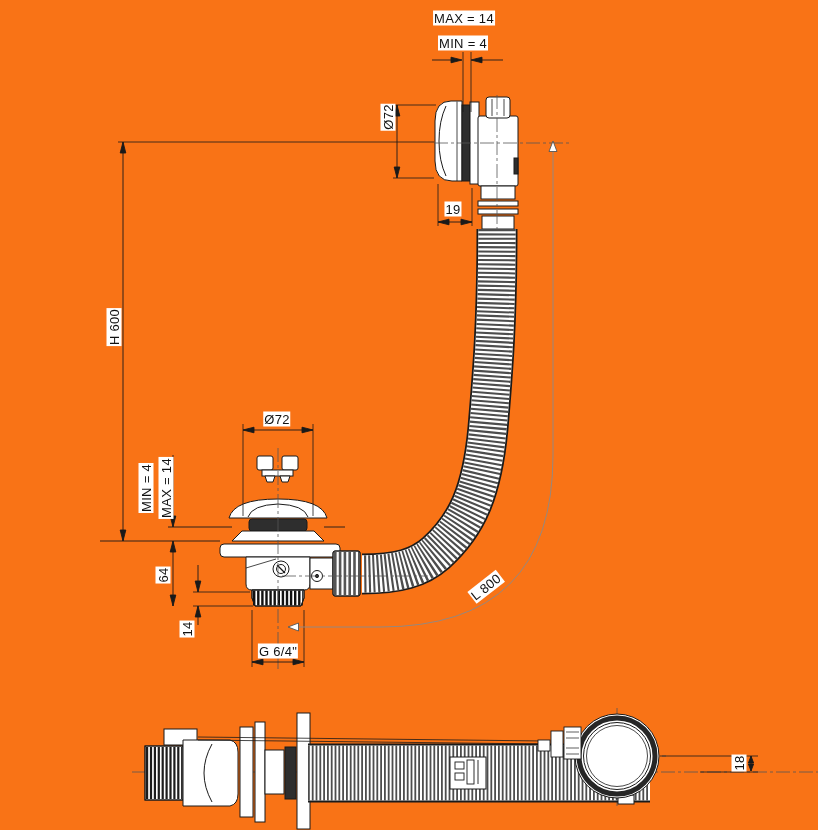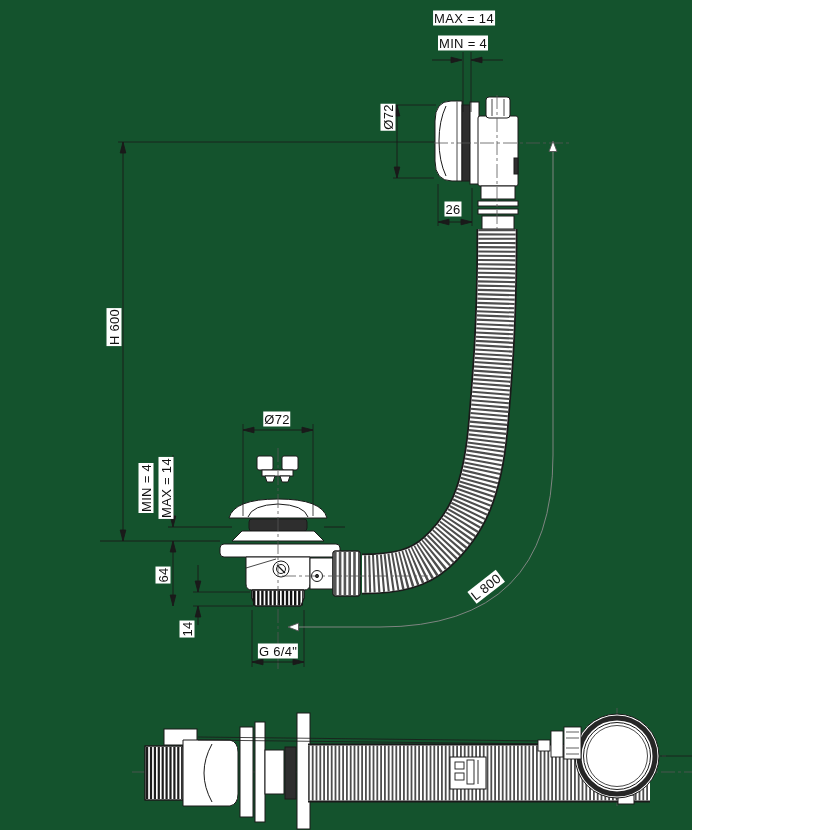--- a/index.html
+++ b/index.html
@@ -1,16 +1,16 @@
 <!DOCTYPE html>
 <html><head>
 <meta charset="utf-8">
 <style>
   html,body{margin:0;padding:0;background:#fff;}
-  .canvas{position:relative;width:692px;height:830px;background:#14532d;overflow:hidden;
+  .canvas{position:relative;width:818px;height:830px;background:#f97316;overflow:hidden;
           font-family:"Liberation Sans",sans-serif;}
   svg{position:absolute;left:0;top:0;}
   .dim-label{position:absolute;left:var(--x);top:var(--y);
     transform:translate(-50%,-50%) rotate(var(--r,0deg));
     font-size:13px;color:#111;white-space:nowrap;letter-spacing:.3px;background:#fff;padding:0 1px;}
 </style>
 </head>
 <body>
 
 <div class="canvas">
@@ -187,21 +187,21 @@
       <path d="M751,756 V771"></path>
       <polygon points="751,756 748.4,763 753.6,763" fill="#1a1a1a"></polygon>
       <polygon points="751,771 748.4,764 753.6,764" fill="#1a1a1a"></polygon>
     </g>
   </g>
 </svg>
 
 <div class="dim-label" style="--x:464px;--y:18px">MAX = 14</div>
 <div class="dim-label" style="--x:463px;--y:43px">MIN = 4</div>
 <div class="dim-label" style="--x:388px;--y:117px;--r:-90deg">Ø72</div>
-<div class="dim-label" style="--x:453px;--y:209px">26</div>
+<div class="dim-label" style="--x:453px;--y:209px">19</div>
 <div class="dim-label" style="--x:114px;--y:327px;--r:-90deg">H 600</div>
 <div class="dim-label" style="--x:277px;--y:419px">Ø72</div>
 <div class="dim-label" style="--x:146px;--y:488px;--r:-90deg">MIN = 4</div>
 <div class="dim-label" style="--x:166px;--y:488px;--r:-90deg">MAX = 14</div>
 <div class="dim-label" style="--x:163px;--y:575px;--r:-90deg">64</div>
 <div class="dim-label" style="--x:187px;--y:629px;--r:-90deg">14</div>
 <div class="dim-label" style="--x:278px;--y:651px">G 6/4"</div>
 <div class="dim-label" style="--x:486px;--y:587px;--r:-38deg">L 800</div>
 <div class="dim-label" style="--x:739px;--y:763px;--r:-90deg">18</div>
 </div>

